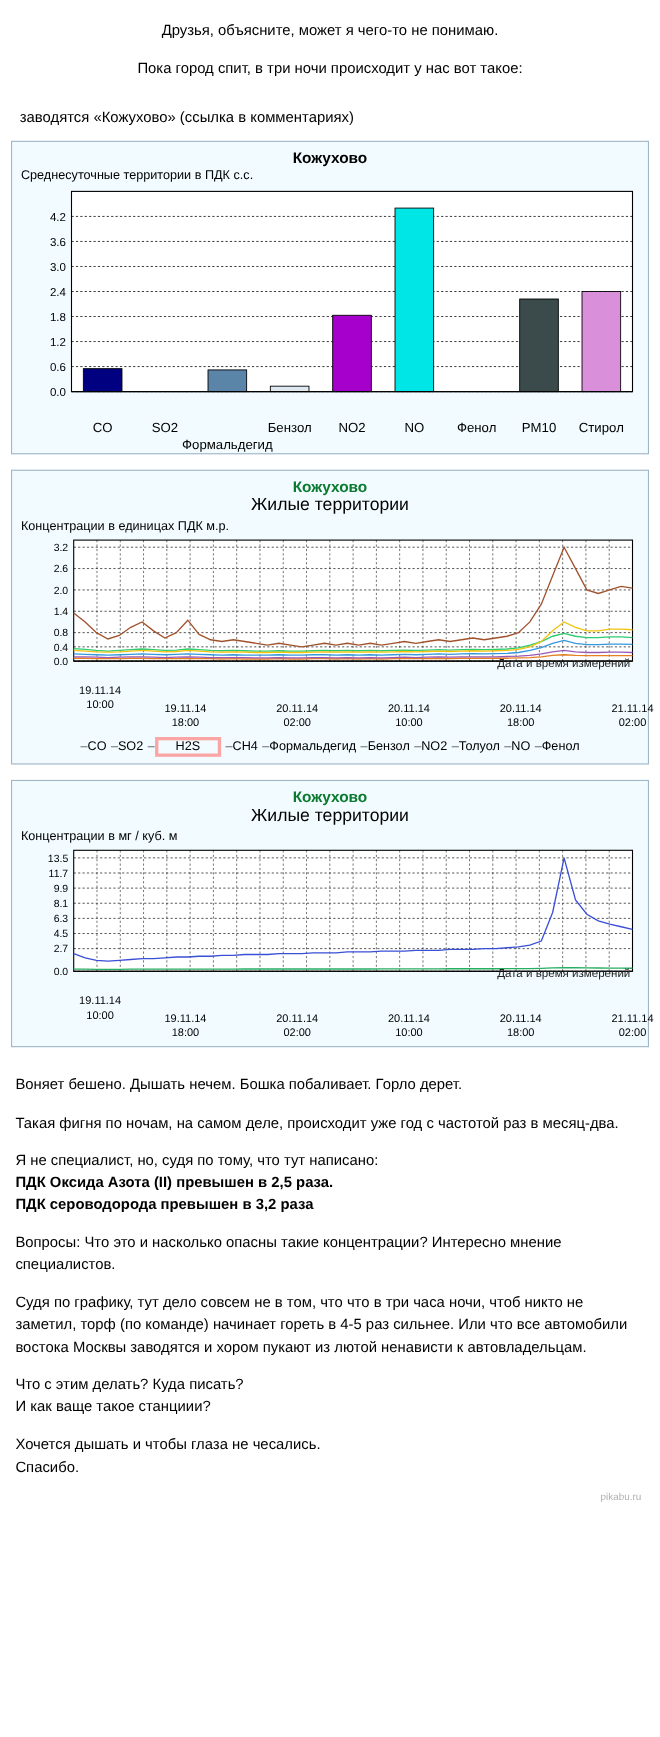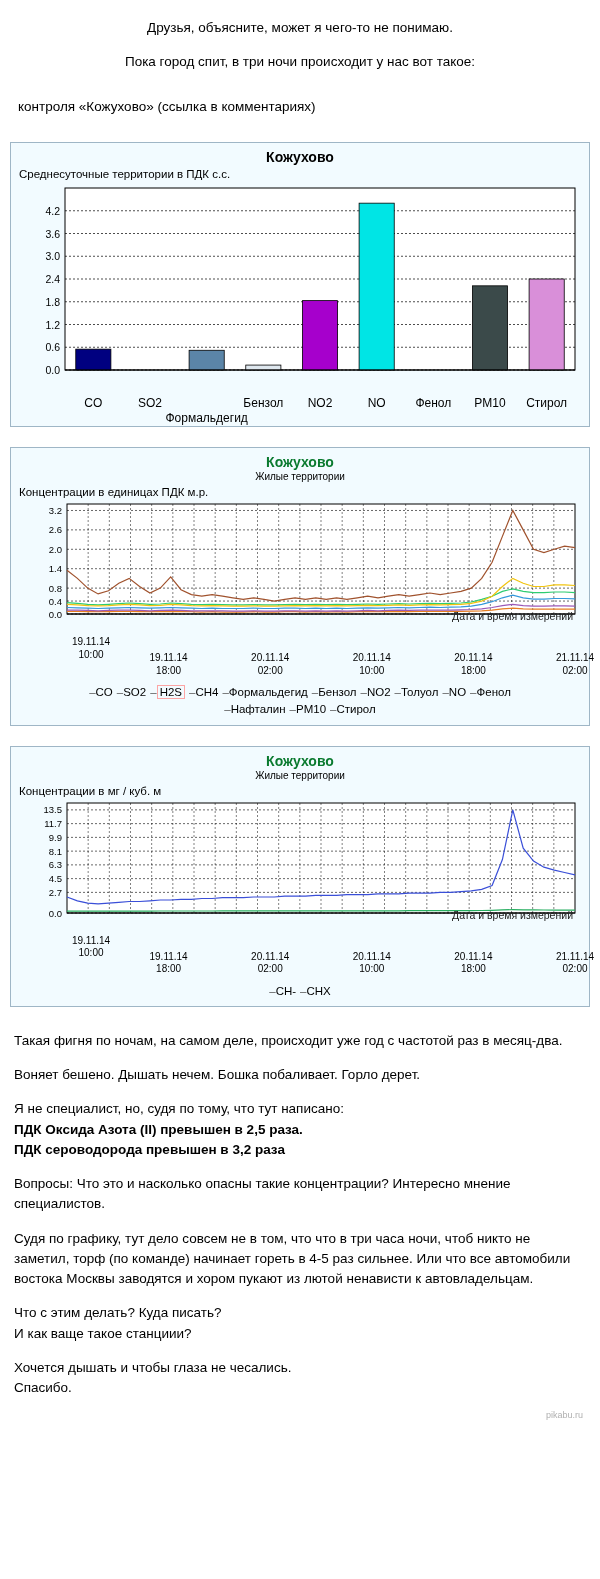--- a/index.html
+++ b/index.html
@@ -24,35 +24,35 @@
     font-size: 13.5px;
     line-height: 1.5;
   }
   .intro p { margin: 0 0 14px 0; }
   .lead {
     padding: 10px 14px 6px 18px;
     font-size: 13.5px;
     line-height: 1.45;
   }
   .chart-card {
-    margin: 20px 10px 14px 10px;
+    margin: 6px 10px 14px 10px;
     border: 1px solid #9fb6c6;
     background: #f2fbff;
     position: relative;
   }
   .chart-title {
     text-align: center;
     font-weight: bold;
     font-size: 14px;
     padding: 6px 0 1px 0;
   }
   .chart-title.green { color: #0a7a2f; }
   .chart-sub {
     text-align: center;
-    font-size: 10px;
+    font-size: 16px;
     padding-bottom: 2px;
   }
   .chart-axis-label {
     font-size: 11.5px;
     padding: 2px 0 2px 8px;
   }
   .plot-wrap {
     position: relative;
     margin: 0 8px 4px 8px;
   }
@@ -60,22 +60,22 @@
   .legend {
     font-size: 11.5px;
     text-align: center;
     line-height: 1.5;
     padding: 2px 6px 6px 6px;
     color: #000;
   }
   .legend .item { white-space: nowrap; margin: 0 2px; }
   .legend .dash { color: #555; }
   .legend .boxed {
-    border: 1px solid #fca5a5;
-    padding: 0 2px;
+    border: 3px solid #fca5a5;
+    padding: 0 16px;
   }
   .xlabels {
     position: relative;
     height: 48px;
     font-size: 10px;
     margin: 0 8px;
   }
   .xlabels .xl {
     position: absolute;
     text-align: center;
@@ -118,21 +118,21 @@
 <body>
 
 <div class="page">
 
   <div class="intro">
     <p>Друзья, объясните, может я чего-то не понимаю.</p>
     <p>Пока город спит, в три ночи происходит у нас вот такое:</p>
   </div>
 
   <div class="lead">
-    <div>контроля «Кожухово» (ссылка в комментариях)</div>
+    <div>заводятся «Кожухово» (ссылка в комментариях)</div>
   </div>
 
   <div class="chart-card">
     <div class="chart-title">Кожухово</div>
     <div class="chart-axis-label">Среднесуточные территории в ПДК с.с.</div>
     <div class="plot-wrap">
       <svg id="svg-bar" width="564" height="210">
           <rect x="46" y="6" width="510" height="182" fill="#ffffff" stroke="#000" stroke-width="1"></rect>
           <line x1="46" y1="188" x2="556" y2="188" stroke="#000" stroke-width="0.7" stroke-dasharray="2,2"></line>
           <text x="41" y="192" text-anchor="end" font-size="10.5" font-family="&quot;Liberation Sans&quot;, sans-serif" fill="#000">0.0</text>
@@ -230,21 +230,20 @@
     <div class="xlabels" id="xlabels-1">
         <div class="xl" style="left: 30px; top: 2px; width: 84px;"><span>19.11.14</span><br><span>10:00</span></div>
         <div class="xl" style="left: 107.6px; top: 18px; width: 84px;"><span>19.11.14</span><br><span>18:00</span></div>
         <div class="xl" style="left: 209.2px; top: 18px; width: 84px;"><span>20.11.14</span><br><span>02:00</span></div>
         <div class="xl" style="left: 310.8px; top: 18px; width: 84px;"><span>20.11.14</span><br><span>10:00</span></div>
         <div class="xl" style="left: 412.4px; top: 18px; width: 84px;"><span>20.11.14</span><br><span>18:00</span></div>
         <div class="xl" style="left: 514px; top: 18px; width: 84px;"><span>21.11.14</span><br><span>02:00</span></div>
       </div>
     <div class="legend" id="legend-1">
         <div><span class="item"><span class="dash">–</span><span>CO</span></span><span class="item"><span class="dash">–</span><span>SO2</span></span><span class="item"><span class="dash">–</span><span class="boxed">H2S</span></span><span class="item"><span class="dash">–</span><span>CH4</span></span><span class="item"><span class="dash">–</span><span>Формальдегид</span></span><span class="item"><span class="dash">–</span><span>Бензол</span></span><span class="item"><span class="dash">–</span><span>NO2</span></span><span class="item"><span class="dash">–</span><span>Толуол</span></span><span class="item"><span class="dash">–</span><span>NO</span></span><span class="item"><span class="dash">–</span><span>Фенол</span></span></div>
-        <div><span class="item"><span class="dash">–</span><span>Нафталин</span></span><span class="item"><span class="dash">–</span><span>PM10</span></span><span class="item"><span class="dash">–</span><span>Стирол</span></span></div>
       </div>
   </div>
 
   <div class="chart-card">
     <div class="chart-title green">Кожухово</div>
     <div class="chart-sub">Жилые территории</div>
     <div class="chart-axis-label">Концентрации в мг / куб. м</div>
     <div class="plot-wrap">
       <svg id="svg-line2" width="564" height="130">
           <rect x="48" y="4" width="508" height="110" fill="#ffffff" stroke="#000" stroke-width="1"></rect>
@@ -294,28 +293,25 @@
       <div class="inplot-note" style="right:8px; bottom:8px;">Дата и время измерений</div>
     </div>
     <div class="xlabels" id="xlabels-2">
         <div class="xl" style="left: 30px; top: 2px; width: 84px;"><span>19.11.14</span><br><span>10:00</span></div>
         <div class="xl" style="left: 107.6px; top: 18px; width: 84px;"><span>19.11.14</span><br><span>18:00</span></div>
         <div class="xl" style="left: 209.2px; top: 18px; width: 84px;"><span>20.11.14</span><br><span>02:00</span></div>
         <div class="xl" style="left: 310.8px; top: 18px; width: 84px;"><span>20.11.14</span><br><span>10:00</span></div>
         <div class="xl" style="left: 412.4px; top: 18px; width: 84px;"><span>20.11.14</span><br><span>18:00</span></div>
         <div class="xl" style="left: 514px; top: 18px; width: 84px;"><span>21.11.14</span><br><span>02:00</span></div>
       </div>
-    <div class="legend" id="legend-2">
-        <div><span class="item"><span class="dash">–</span><span>CH-</span></span><span class="item"><span class="dash">–</span><span>CHX</span></span></div>
-      </div>
   </div>
 
   <div class="body-text">
+    <p>Воняет бешено. Дышать нечем. Бошка побаливает. Горло дерет.</p>
     <p>Такая фигня по ночам, на самом деле, происходит уже год с частотой раз в месяц-два.</p>
-    <p>Воняет бешено. Дышать нечем. Бошка побаливает. Горло дерет.</p>
     <p>
       <span>Я не специалист, но, судя по тому, что тут написано:</span><br>
       <b>ПДК Оксида Азота (II) превышен в 2,5 раза.</b><br>
       <b>ПДК сероводорода превышен в 3,2 раза</b>
     </p>
     <p>Вопросы: Что это и насколько опасны такие концентрации? Интересно мнение специалистов.</p>
     <p>Судя по графику, тут дело совсем не в том, что что в три часа ночи, чтоб никто не заметил, торф (по команде) начинает гореть в 4-5 раз сильнее. Или что все автомобили востока Москвы заводятся и хором пукают из лютой ненависти к автовладельцам.</p>
     <p>
       <span>Что с этим делать? Куда писать?</span><br>
       <span>И как ваще такое станциии?</span>

